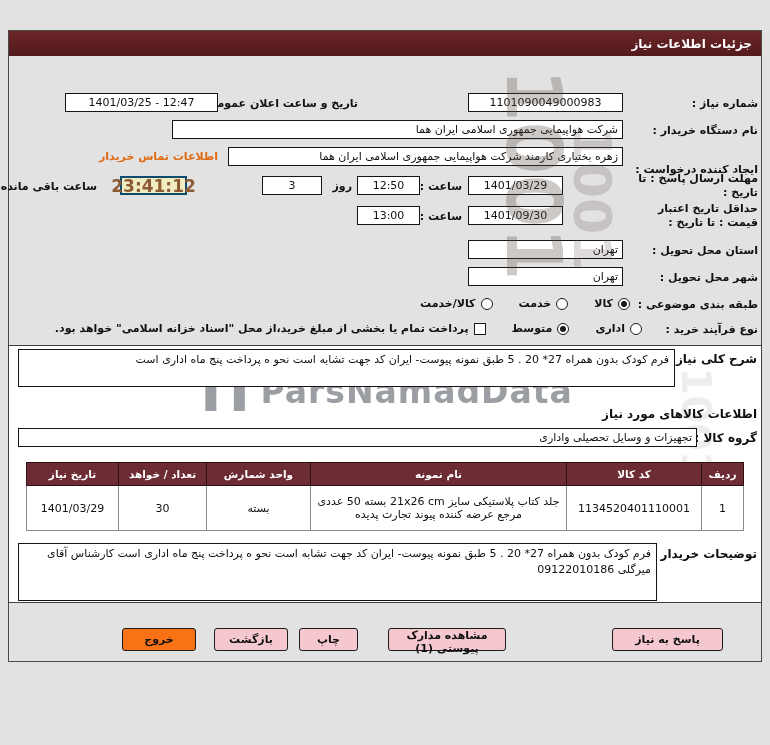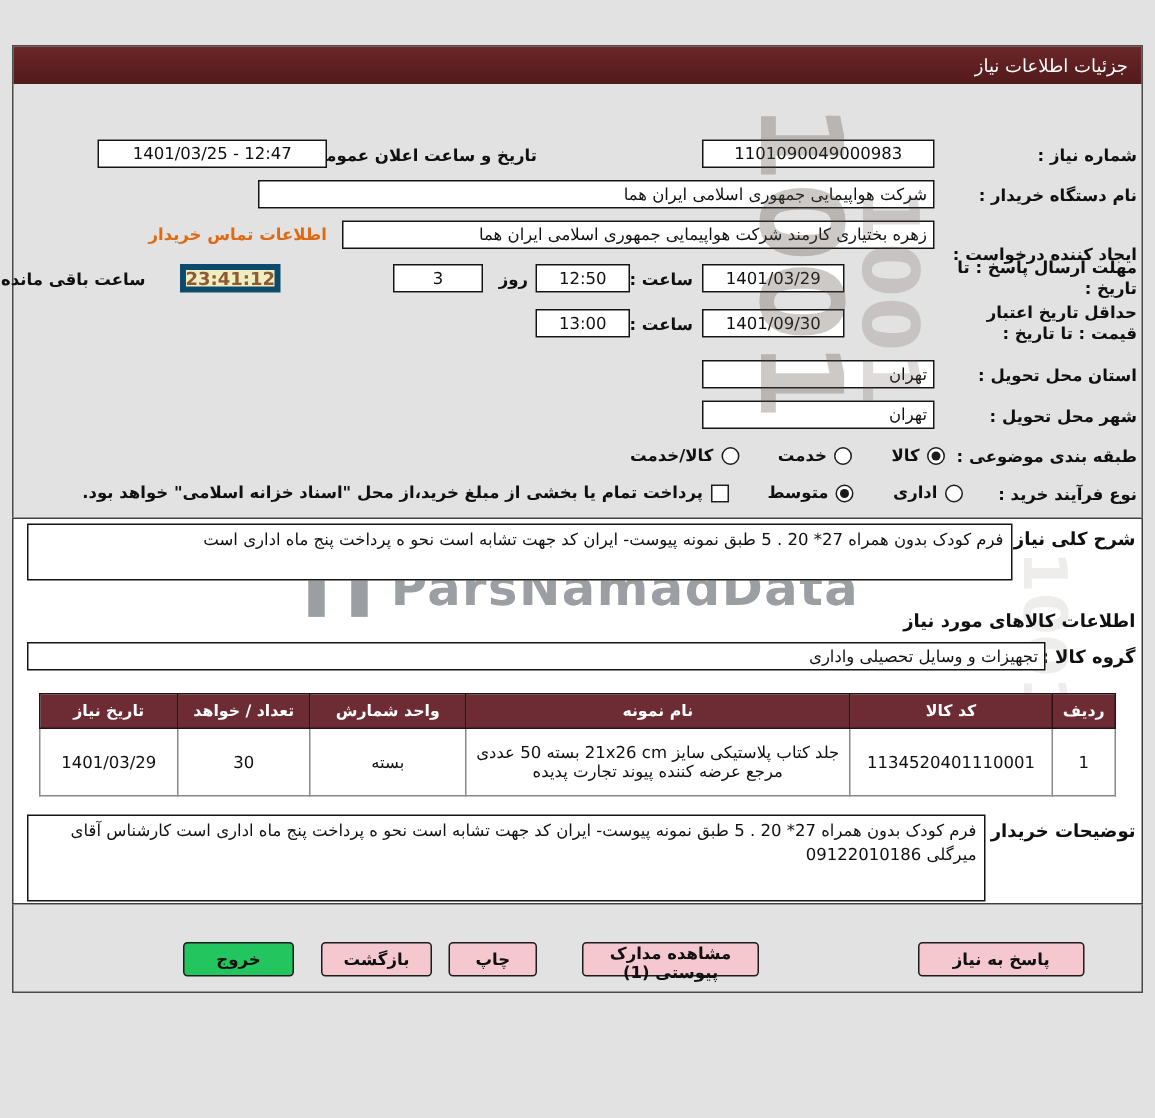--- a/index.html
+++ b/index.html
@@ -1,38 +1,38 @@
 <!DOCTYPE html>
 <html lang="fa" dir="rtl"><head>
 <meta charset="utf-8">
 <style>
   *{margin:0;padding:0;box-sizing:border-box}
   body{font-family:"DejaVu Sans",sans-serif;background:#e2e2e2}
   .page{position:relative;width:770px;height:745px;background:#e2e2e2;direction:rtl;overflow:hidden}
   .frame{position:absolute;left:8px;top:30px;width:754px;height:632px;border:1px solid #4a4a4a;pointer-events:none}
-  .titlebar{position:absolute;left:9px;top:31px;width:752px;height:25px;background:linear-gradient(180deg,#6b2628,#521a1c);color:#fff;font-size:12px;font-weight:normal;display:flex;align-items:center;padding:0 9px}
+  .titlebar{position:absolute;left:9px;top:31px;width:752px;height:25px;background:linear-gradient(180deg,#6b2628,#521a1c);color:#fff;font-size:12px;font-weight:bold;display:flex;align-items:center;padding:0 9px}
   .label{position:absolute;font-size:11px;font-weight:bold;color:#101010;line-height:15px;white-space:nowrap}
   .label.wrap{width:120px;white-space:normal;line-height:14px;text-align:right}
   .field{position:absolute;height:19px;background:#fff;border:1px solid #141414;font-size:11px;color:#101010;display:flex;align-items:center;padding:0 4px;overflow:hidden;white-space:nowrap}
   .field.center{justify-content:center}
   .link{position:absolute;font-size:11px;font-weight:bold;color:#e06a12;cursor:pointer;white-space:nowrap}
-  .timer{position:absolute;width:67px;height:19px;background:#f1edc3;border:4px solid #0c4a6e;color:#8c5a33;font-size:12px;font-weight:bold;display:flex;align-items:center;justify-content:center;direction:ltr}
+  .timer{position:absolute;width:67px;height:19px;background:#f1edc3;border:2px solid #0c4a6e;color:#8c5a33;font-size:17px;font-weight:bold;display:flex;align-items:center;justify-content:center;direction:ltr}
   .choice-row{position:absolute;display:flex;align-items:center;gap:26px;height:19px}
   .choice{display:flex;align-items:flex-end;gap:5px;font-size:11px;font-weight:bold;color:#101010;white-space:nowrap;cursor:pointer}
   .radio{width:12px;height:12px;border:1px solid #1c1c1c;border-radius:50%;background:#fff;position:relative;flex:none}
   .radio.selected::after{content:"";position:absolute;inset:2px;border-radius:50%;background:#1c1c1c}
   .checkbox{width:12px;height:12px;border:1px solid #1c1c1c;background:#fff;flex:none}
   .whitebox{position:absolute;left:8px;top:345px;width:754px;height:258px;background:#fff;border:1px solid #3f3f3f}
   .textbox{position:absolute;background:#fff;border:1px solid #141414;font-size:11px;color:#101010;line-height:16px;padding:2px 5px;text-align:right;overflow:hidden}
   .section-head{position:absolute;font-size:12px;font-weight:bold;color:#101010;white-space:nowrap}
   .goods-table{position:absolute;left:26px;top:462px;width:717px;border-collapse:collapse;table-layout:fixed;direction:rtl}
   .goods-table th{background:#6d2b33;color:#fff;font-size:10.5px;font-weight:bold;border:1px solid #2e1115;height:23px;padding:0 2px}
   .goods-table td{background:#fff;font-size:11px;color:#101010;border:1px solid #8a8a8a;height:45px;text-align:center;vertical-align:middle;padding:2px 4px}
   .btn{position:absolute;top:628px;height:23px;border:1px solid #1c1c1c;border-radius:3px;background:#f5c8d0;font-family:inherit;font-size:11px;font-weight:bold;color:#101010;cursor:pointer}
-  .btn.exit{background:#22c55e}
+  .btn.exit{background:#f97316}
   .wm-brand{position:absolute;left:0;top:372px;width:100%;text-align:center;font-size:33px;font-weight:bold;color:rgba(130,134,140,.8);letter-spacing:1px;direction:ltr;pointer-events:none}
   .wm-brand::before{content:"❚❚";margin-right:6px}
   .wm-stamp{position:absolute;font-weight:bold;pointer-events:none;direction:ltr}
   .wm-stamp.s1{left:428px;top:130px;font-size:76px;color:rgba(88,76,70,.30);transform:rotate(90deg)}
   .wm-stamp.s2{left:520px;top:168px;font-size:52px;color:rgba(88,76,70,.20);transform:rotate(90deg)}
   .wm-stamp.s3{left:640px;top:400px;font-size:40px;color:rgba(88,76,70,.10);transform:rotate(90deg)}
 </style>
 </head>
 <body>
 

